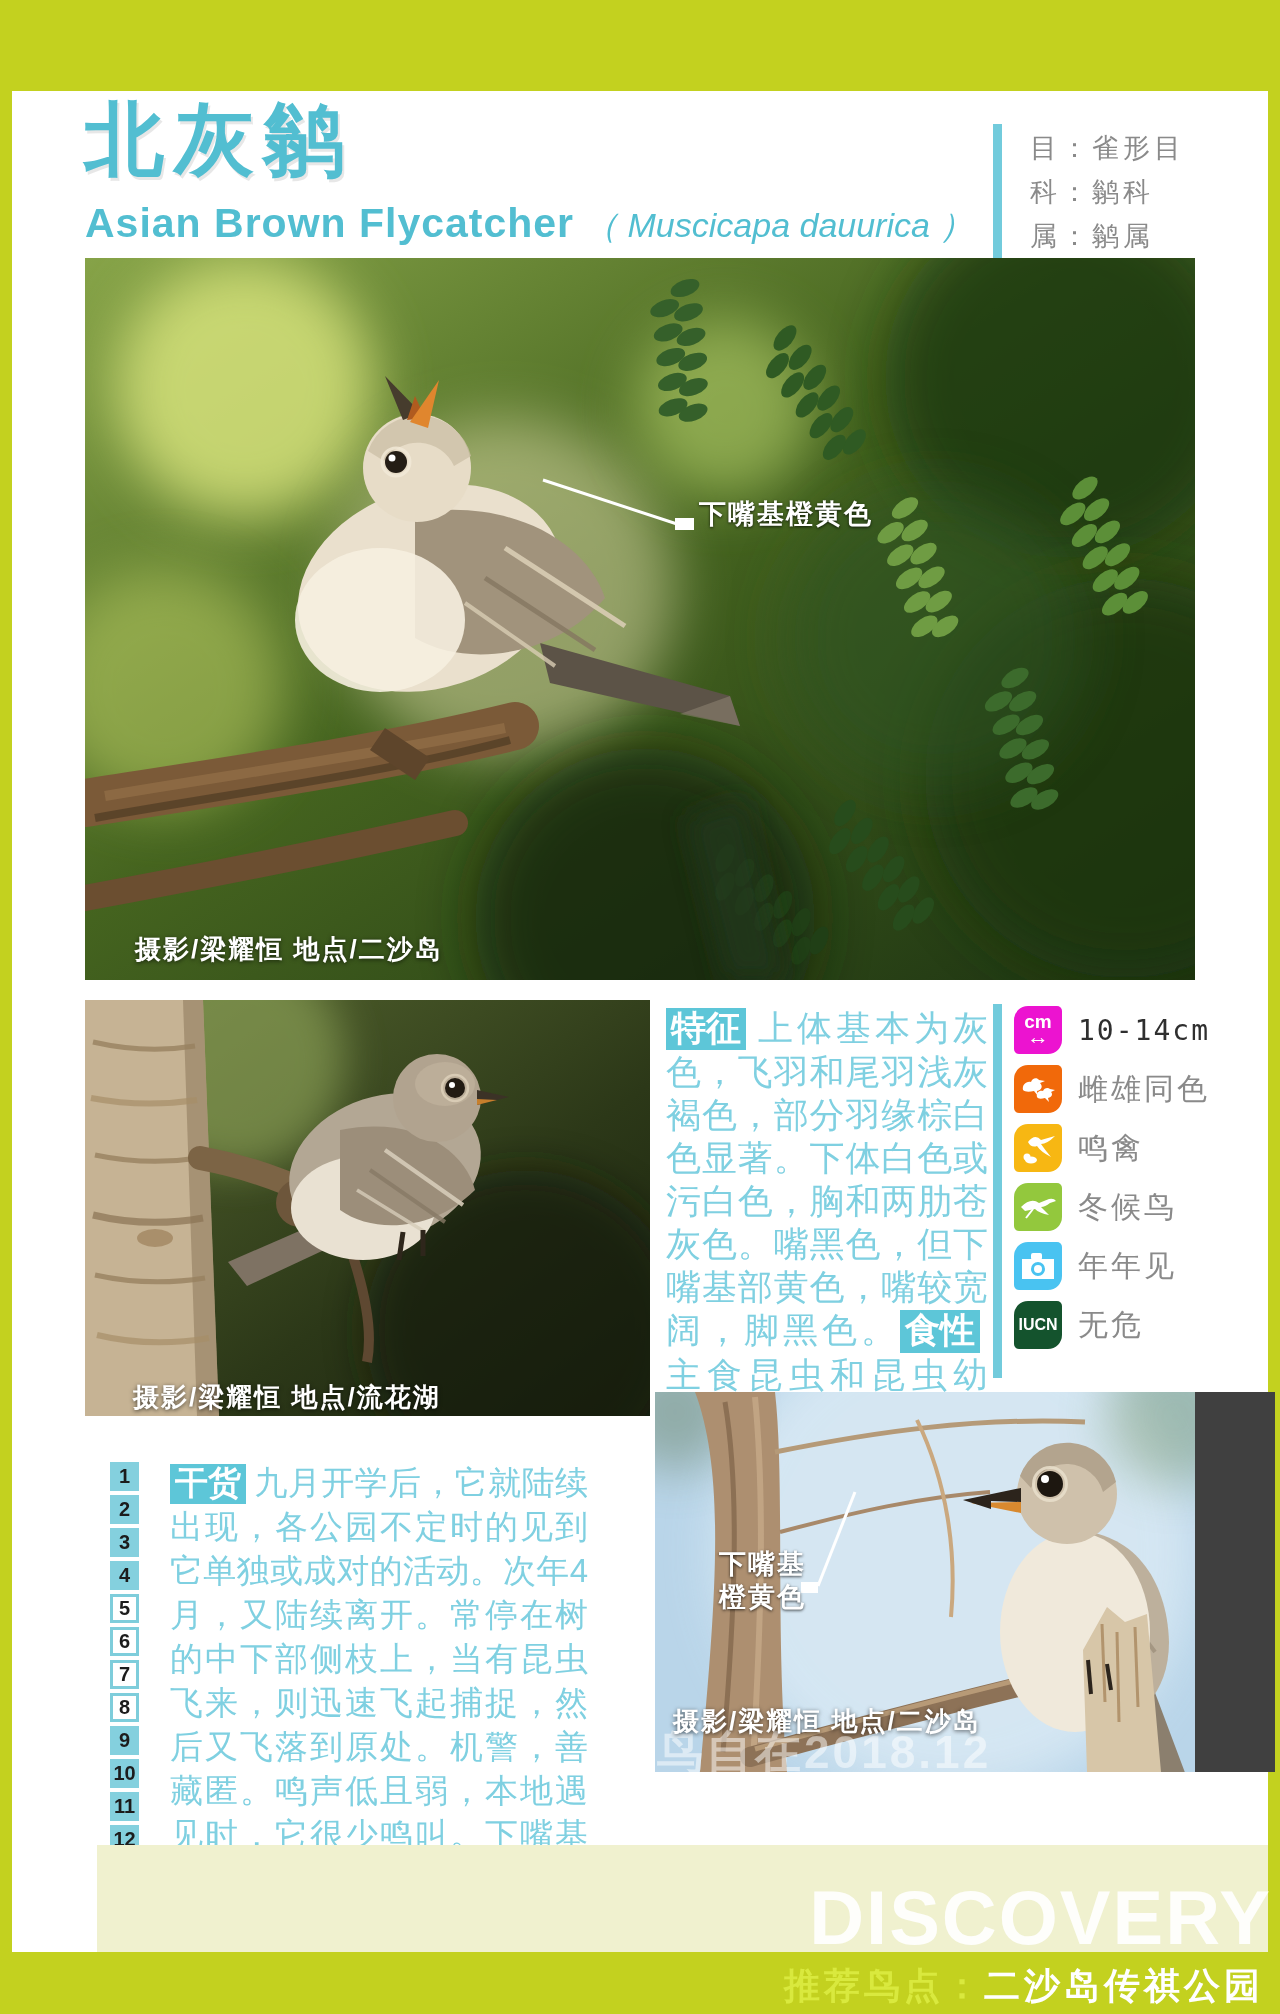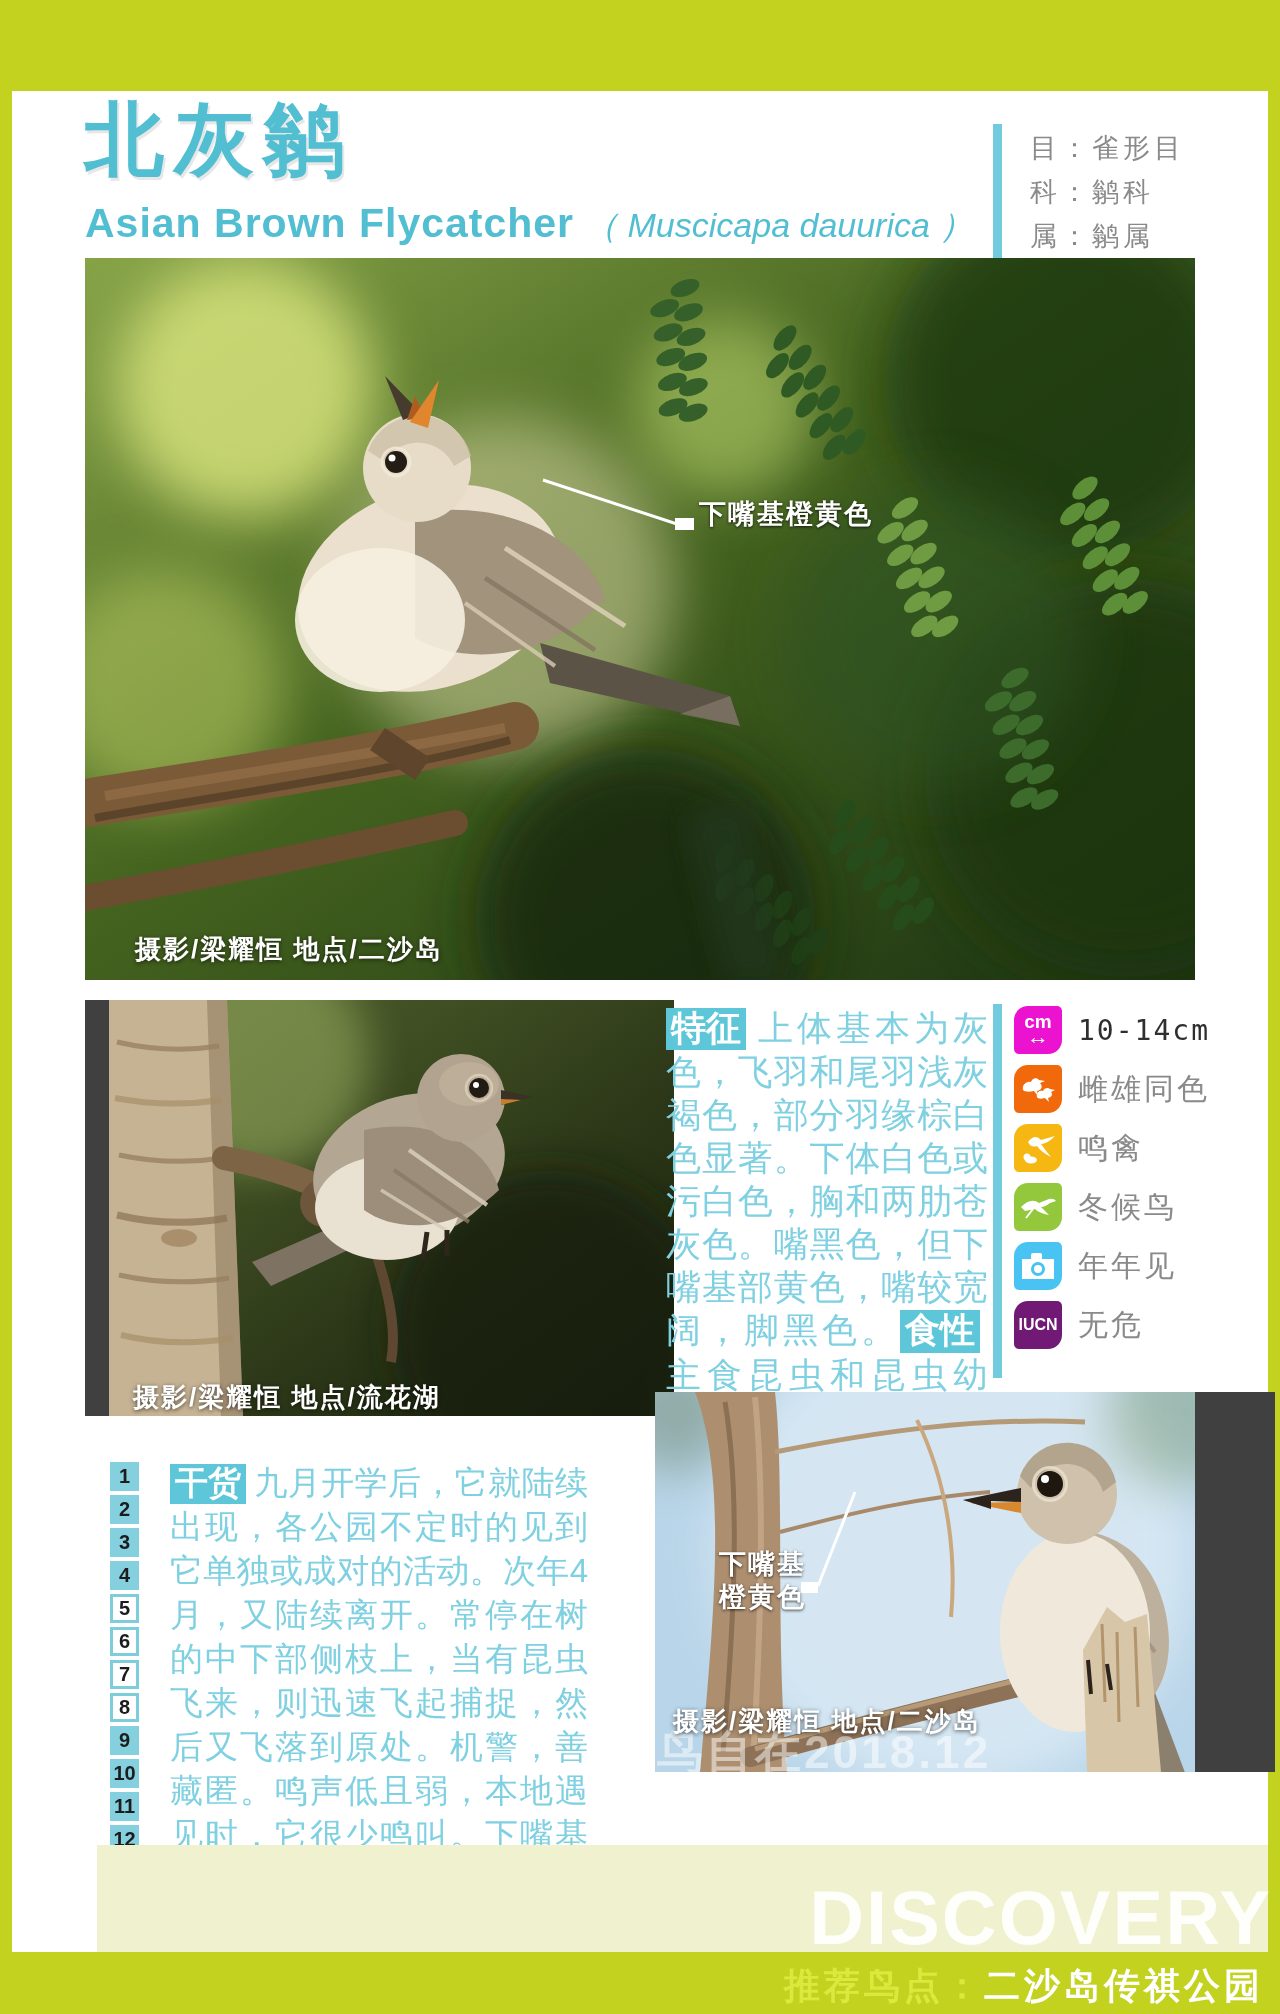--- a/index.html
+++ b/index.html
@@ -22,21 +22,21 @@
   .subtitle .sci{font-size:34px;font-style:italic;font-weight:normal;margin-left:10px;}
   .tax-box{left:993px;top:124px;width:230px;height:134px;}
   .tax-bar{position:absolute;left:0;top:0;width:9px;height:134px;background:#72cbdc;}
   .tax-rows{position:absolute;left:37px;top:2px;}
   .tax-row{font-size:27px;color:#8a8a8a;letter-spacing:4px;line-height:44px;white-space:nowrap;}
 
   
   .photo{position:absolute;overflow:hidden;background:#404040;}
   .photo svg{display:block;}
   .photo1{left:85px;top:258px;width:1110px;height:722px;}
-  .photo2{left:85px;top:1000px;width:565px;height:416px;padding-left:24px;}
+  .photo2{left:85px;top:1000px;width:565px;height:416px;}
   .photo3{left:655px;top:1392px;width:620px;height:380px;}
   .caption{position:absolute;color:#fff;font-size:26px;font-weight:600;letter-spacing:2px;
            text-shadow:0 1px 4px rgba(0,0,0,.65);white-space:nowrap;}
   .anno-text{position:absolute;color:#fff;font-size:27px;font-weight:600;letter-spacing:2px;
              text-shadow:0 1px 3px rgba(0,0,0,.75);white-space:pre-line;line-height:33px;}
   .watermark{position:absolute;color:rgba(255,255,255,.5);font-size:46px;font-weight:bold;
              letter-spacing:3px;white-space:nowrap;}
 
   
   .cyan-block{position:absolute;color:#7fd0e1;font-size:35px;line-height:43px;
@@ -266,21 +266,21 @@
         <div class="tile" style="background: rgb(73, 195, 241);">
           <svg width="36" height="32" viewBox="0 0 36 32" fill="#fff">
             <rect x="11" y="3" width="11" height="7" rx="2"></rect>
             <path fill-rule="evenodd" d="M2,9 L34,9 L34,29 L2,29 Z M18,12 A7,7 0 1 0 18,26 A7,7 0 1 0 18,12 Z"></path>
             <circle cx="18" cy="19" r="4"></circle>
           </svg>
         </div>
         <span class="trait-label">年年见</span>
       </div>
       <div class="trait-row">
-        <div class="tile" style="background: #701a75;">
+        <div class="tile" style="background: #14532d;">
           <span class="iucn-txt">IUCN</span>
         </div>
         <span class="trait-label">无危</span>
       </div>
     </div>
   </div>
 
   <div class="abs months">
     <div class="month" data-filled="true">1</div>
     <div class="month" data-filled="true">2</div>

